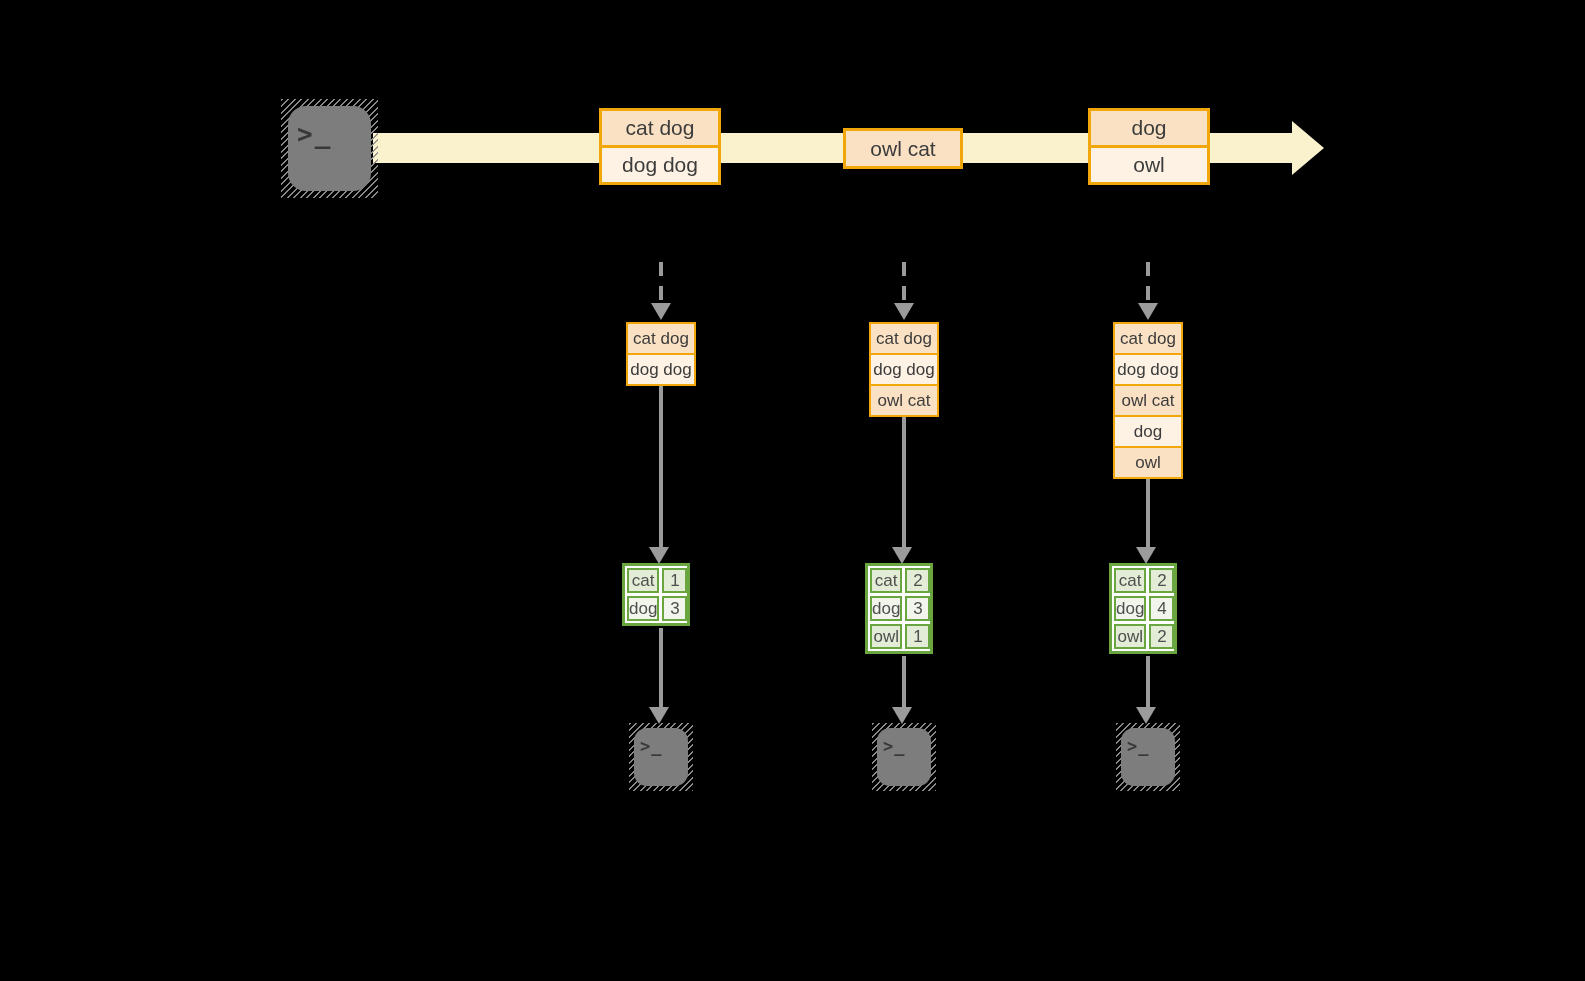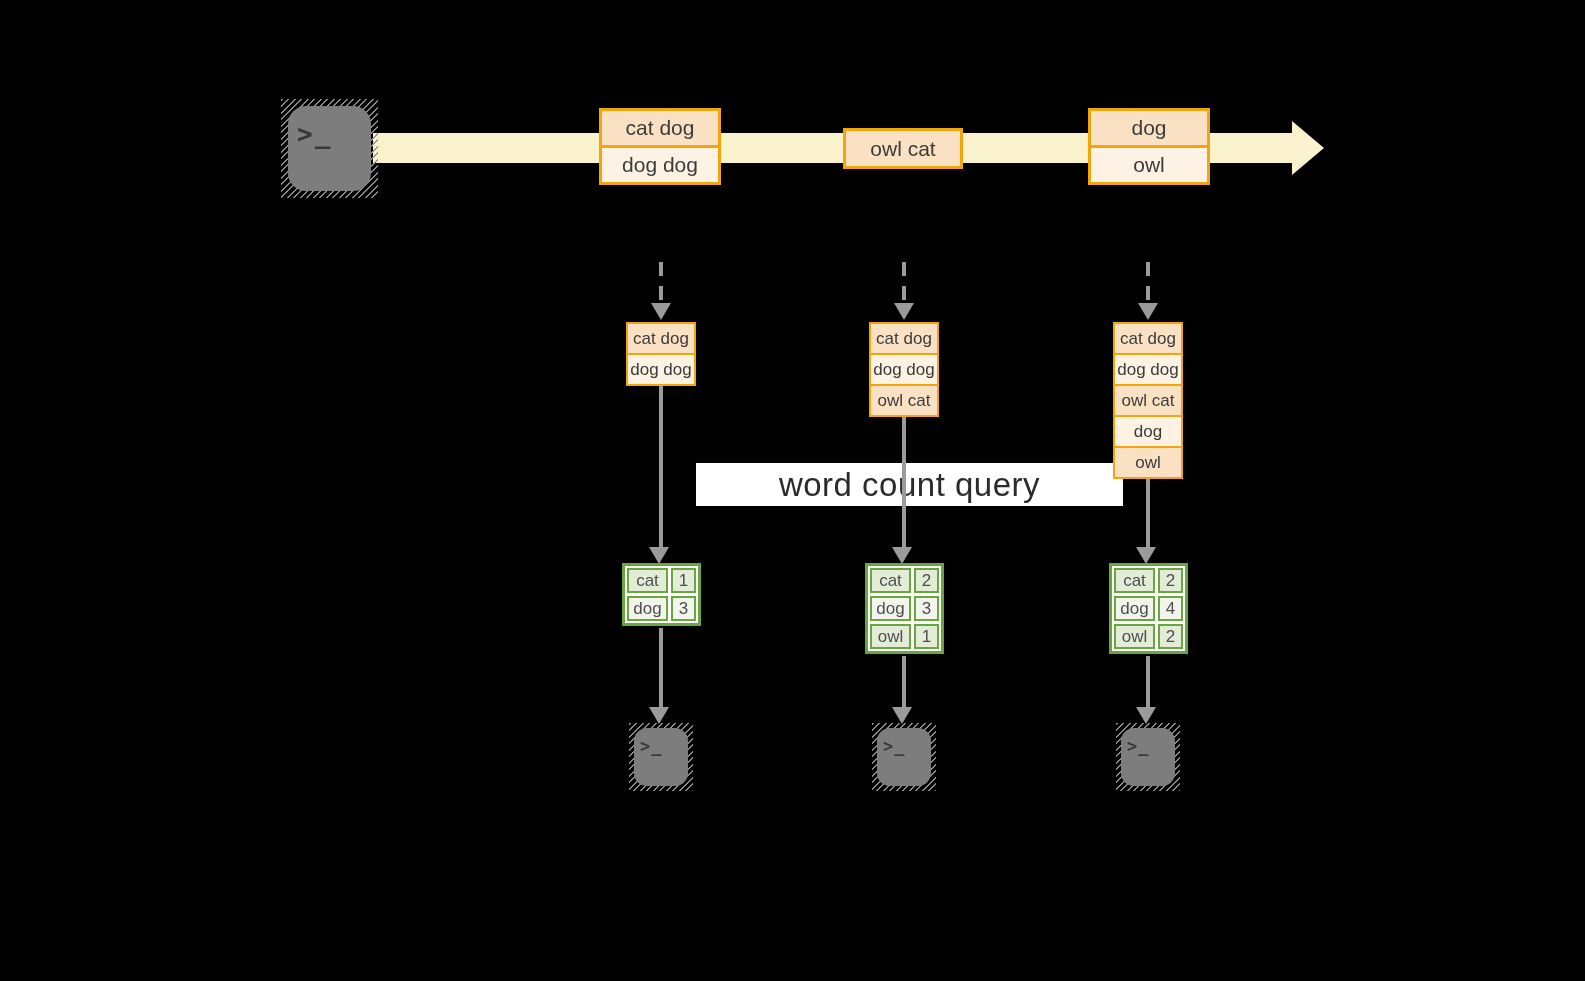--- a/index.html
+++ b/index.html
@@ -43,21 +43,21 @@
              background:#ffffff;z-index:1;display:flex;align-items:center;justify-content:center;
              font-size:33px;font-weight:400;color:#2b2b2b;letter-spacing:.5px;}
 
   
   .sline{position:absolute;width:4px;background:var(--arrow-gray);z-index:3;}
   .shead{position:absolute;width:0;height:0;z-index:3;
          border-left:10px solid transparent;border-right:10px solid transparent;
          border-top:17px solid var(--arrow-gray);}
 
   
-  .gtable{position:absolute;top:563px;width:79px;box-sizing:border-box;z-index:2;
+  .gtable{position:absolute;top:563px;width:68px;box-sizing:border-box;z-index:2;
           border:3px solid var(--green-border);background:#ffffff;padding:2px;
           display:grid;grid-template-columns:1fr 25px;gap:3px;}
   .gcell{box-sizing:border-box;height:25px;border:2px solid var(--green-border);
          display:flex;align-items:center;justify-content:center;
          font-size:17px;color:#4f4f4f;}
   .gcell.gdark{background:var(--green-fill-dark);}
   .gcell.glight{background:var(--green-fill-light);}
 
   
   .term-wrap{position:absolute;z-index:2;
@@ -114,21 +114,20 @@
     <div class="srow">owl cat</div>
   </div>
   <div class="stack" style="left:1113px;">
     <div class="srow">cat dog</div>
     <div class="srow">dog dog</div>
     <div class="srow">owl cat</div>
     <div class="srow">dog</div>
     <div class="srow">owl</div>
   </div>
 
-  <div class="query-box">word count query</div>
 
   <div class="sline" style="left:659px;top:386px;height:161px;"></div>
   <div class="shead" style="left:649px;top:547px;"></div>
   <div class="sline" style="left:902px;top:417px;height:130px;"></div>
   <div class="shead" style="left:892px;top:547px;"></div>
   <div class="sline" style="left:1146px;top:479px;height:68px;"></div>
   <div class="shead" style="left:1136px;top:547px;"></div>
 
   <div class="gtable" style="left:622px;">
     <div class="gcell gdark">cat</div>

